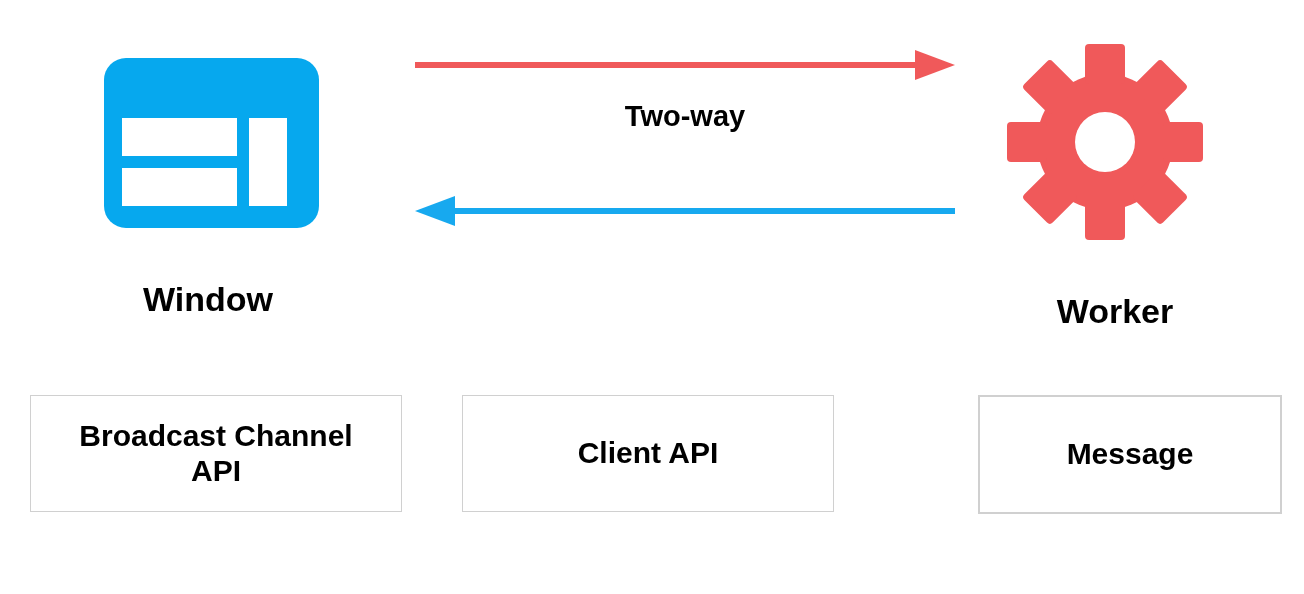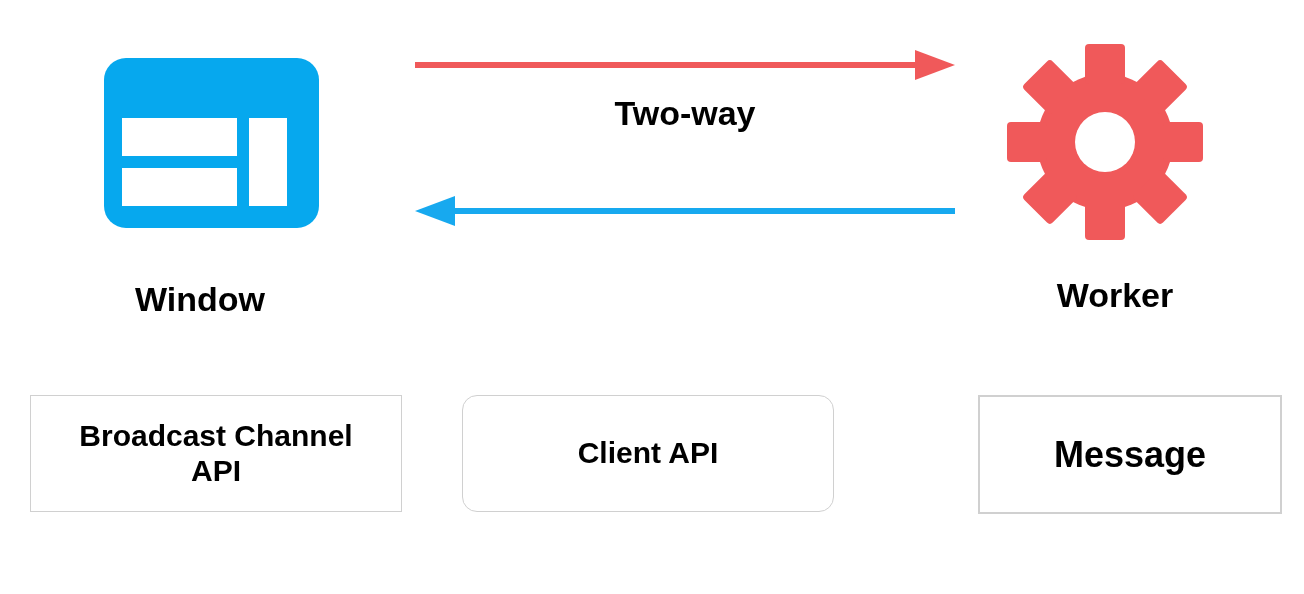--- a/index.html
+++ b/index.html
@@ -68,54 +68,53 @@
     position: absolute;
     left: 415px;
     top: 50px;
     width: 540px;
     height: 190px;
   }
 
   
   #comm-label {
     left: 500px;
-    top: 94px;
+    top: 100px;
     width: 370px;
-    font-size: 34px;
+    font-size: 29px;
   }
 
   
   #window-label {
-    left: 100px;
+    left: 108px;
     top: 280px;
     width: 200px;
     font-size: 34px;
   }
 
   
   #worker-label {
     left: 1020px;
-    top: 276px;
+    top: 292px;
     width: 190px;
     font-size: 34px;
   }
 
   
   #box-broadcast {
     left: 30px; top: 395px; width: 370px; height: 115px;
     font-size: 30px;
   }
   #box-client {
     left: 462px; top: 395px; width: 370px; height: 115px;
     font-size: 30px;
-    border-radius: 15px;
   }
   #box-message {
     left: 978px; top: 395px; width: 300px; height: 115px;
-    font-size: 36px;
+    font-size: 30px;
     border-width: 2px;
   }
 </style>
 </head>
 <body>
 
 <div id="window-icon">
   <div class="slot a"></div>
   <div class="slot b"></div>
   <div class="slot c"></div>

